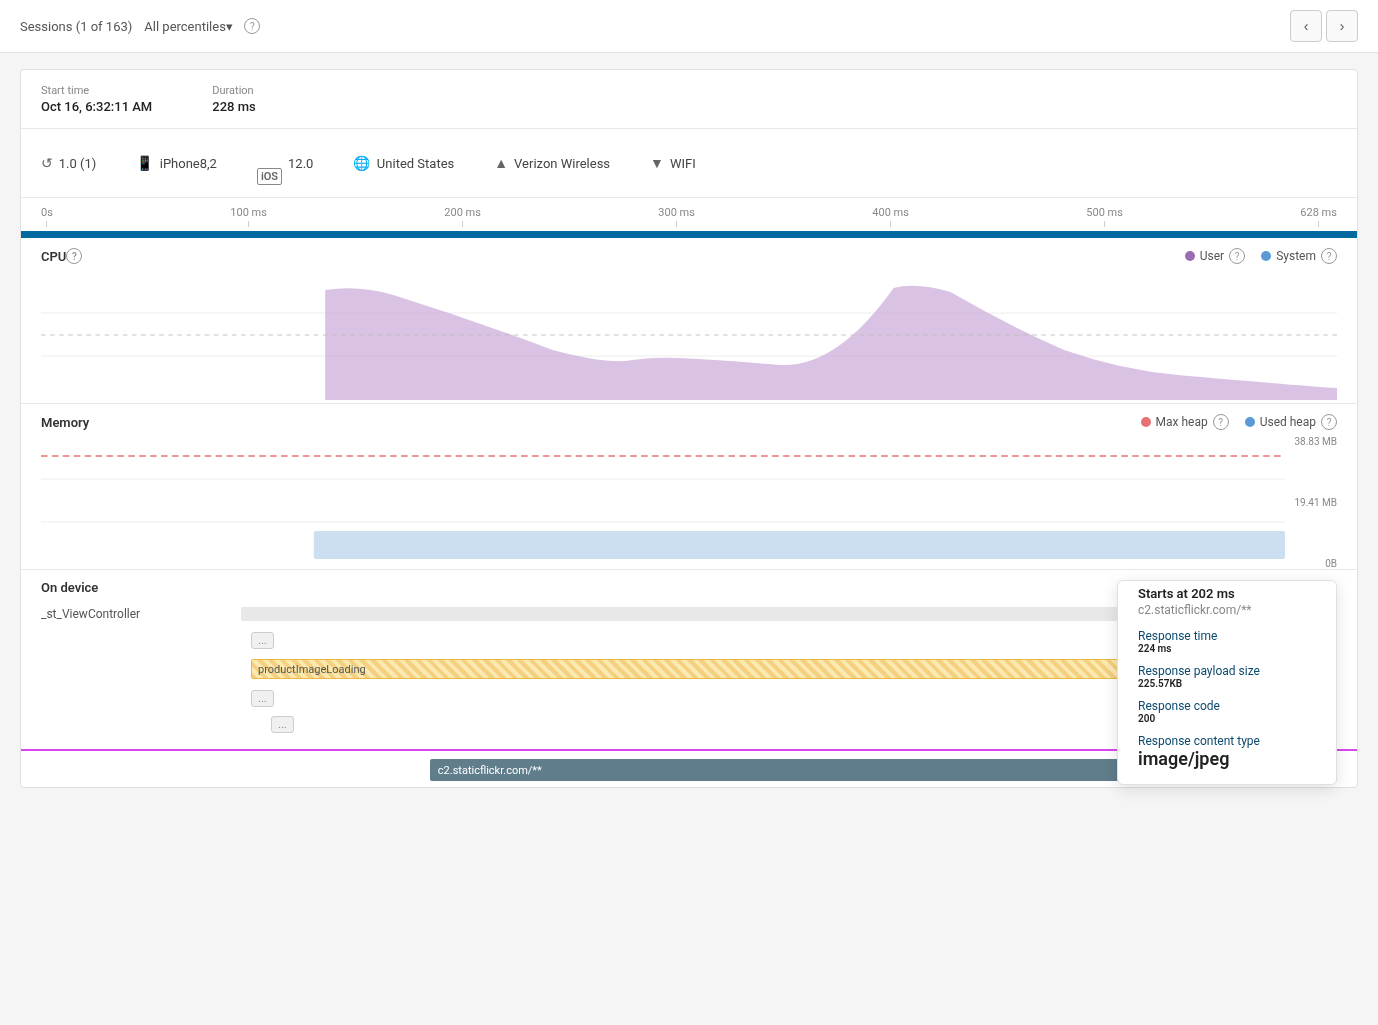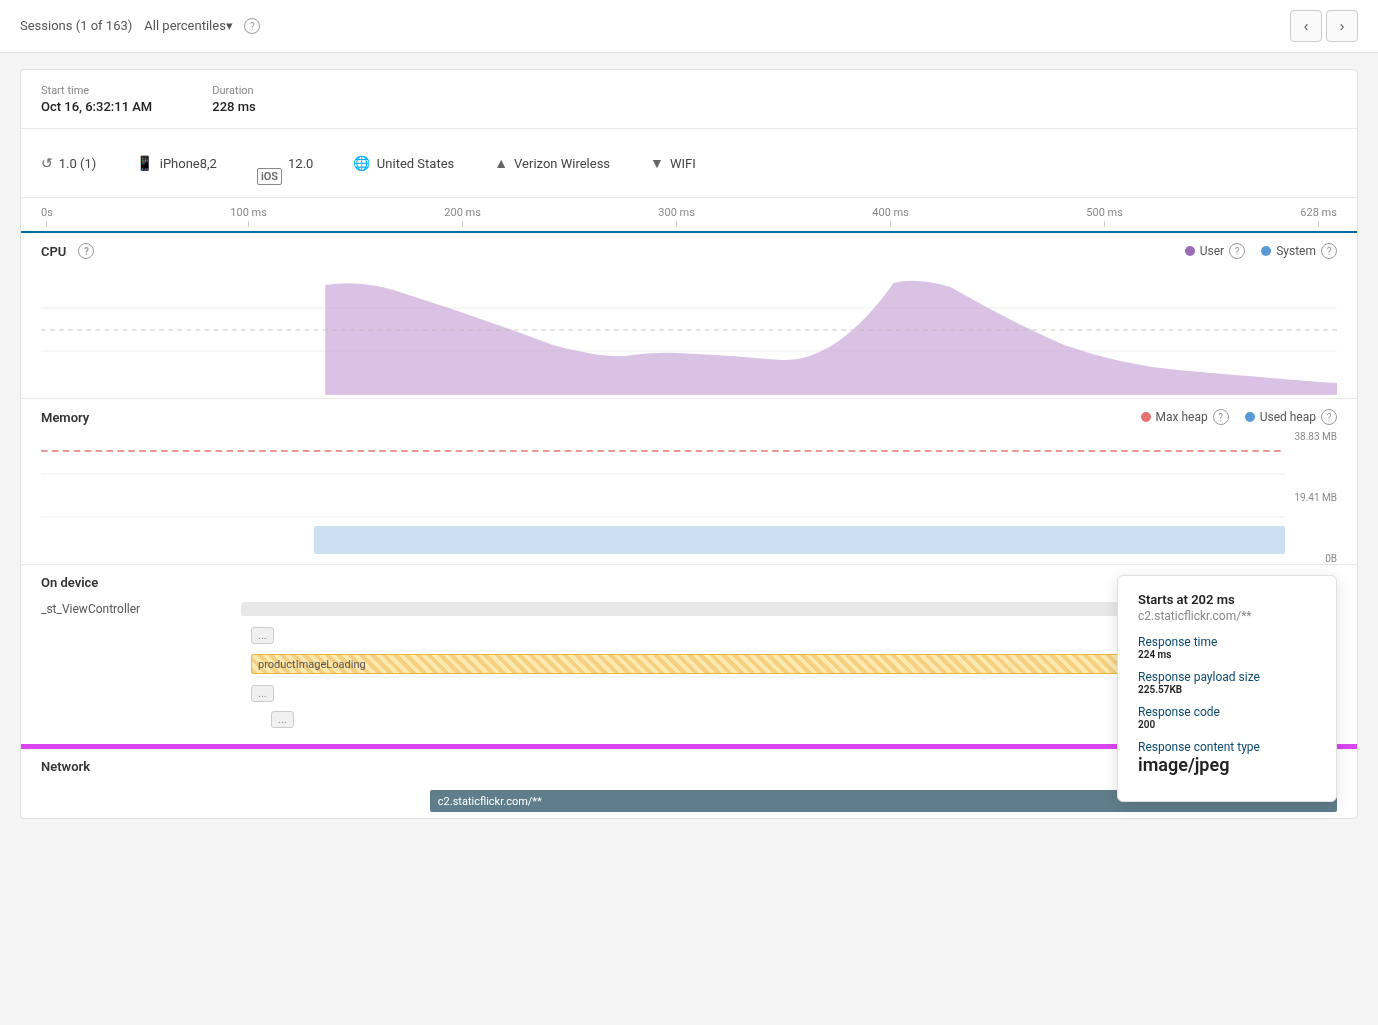--- a/index.html
+++ b/index.html
@@ -13,21 +13,21 @@
     .top-bar {
       display: flex;
       align-items: center;
       padding: 10px 20px;
       background: #fff;
       border-bottom: 1px solid #e0e0e0;
       justify-content: space-between;
     }
     .top-bar-left {
       display: flex;
-      align-items: flex-start;
+      align-items: center;
       gap: 12px;
     }
     .sessions-label {
       font-size: 13px;
       color: #555;
     }
     .percentile-dropdown {
       display: flex;
       align-items: center;
       gap: 0;
@@ -106,21 +106,21 @@
     .device-icon {
       color: #666;
       font-size: 14px;
     }
 
     
     .timeline-ruler {
       padding: 8px 20px 0;
       display: flex;
       position: relative;
-      border-bottom: 2px solid #0369a1;
+      border-bottom: 7px solid #0369a1;
     }
     .ruler-labels {
       width: 100%;
       display: flex;
       justify-content: space-between;
       font-size: 11px;
       color: #888;
       padding: 0 0 4px 0;
       position: relative;
     }
@@ -146,21 +146,21 @@
       align-items: center;
       justify-content: space-between;
       padding: 10px 0 6px;
     }
     .chart-title {
       font-size: 13px;
       font-weight: 600;
       color: #333;
       display: flex;
       align-items: center;
-      gap: 12px;
+      gap: 0;
     }
     .legend {
       display: flex;
       align-items: center;
       gap: 16px;
       font-size: 12px;
       color: #555;
     }
     .legend-item {
       display: flex;
@@ -177,21 +177,21 @@
       width: 100%;
       height: 130px;
     }
     .memory-svg {
       width: 100%;
       height: 130px;
     }
 
     
     .on-device-section {
-      border-bottom: 5px solid #d946ef;
+      border-bottom: 2px solid #d946ef;
       padding: 0 20px;
       position: relative;
     }
     .section-title {
       font-size: 13px;
       font-weight: 600;
       padding: 10px 0 8px;
     }
     .trace-rows {
       padding-bottom: 10px;
@@ -239,21 +239,21 @@
 
     
     .tooltip-card {
       position: absolute;
       right: 20px;
       top: 10px;
       background: #fff;
       border: 1px solid #e0e0e0;
       border-radius: 6px;
       box-shadow: 0 4px 16px rgba(0,0,0,0.12);
-      padding: 16px 20px;
+      padding: 5px 20px;
       width: 220px;
       z-index: 10;
     }
     .tooltip-title {
       font-size: 13px;
       font-weight: 600;
       color: #222;
       margin-bottom: 2px;
     }
     .tooltip-subtitle {
@@ -516,21 +516,20 @@
         <div class="tooltip-row-value">200</div>
       </div>
       <div class="tooltip-row">
         <div class="tooltip-row-label">Response content type</div>
         <div class="tooltip-row-value large">image/jpeg</div>
       </div>
     </div>
   </div>
 
   <div class="network-section">
-    <div class="section-title">Network</div>
     <div style="position:relative; height:36px;">
       <div style="position:absolute; left:30%; right:0; top:8px; height:22px; background:#607d8b; border-radius:2px; display:flex; align-items:center; padding:0 8px;">
         <span style="font-size:11px;color:#fff;">c2.staticflickr.com/**</span>
       </div>
     </div>
   </div>
 
 </div>
 
 </body></html>

